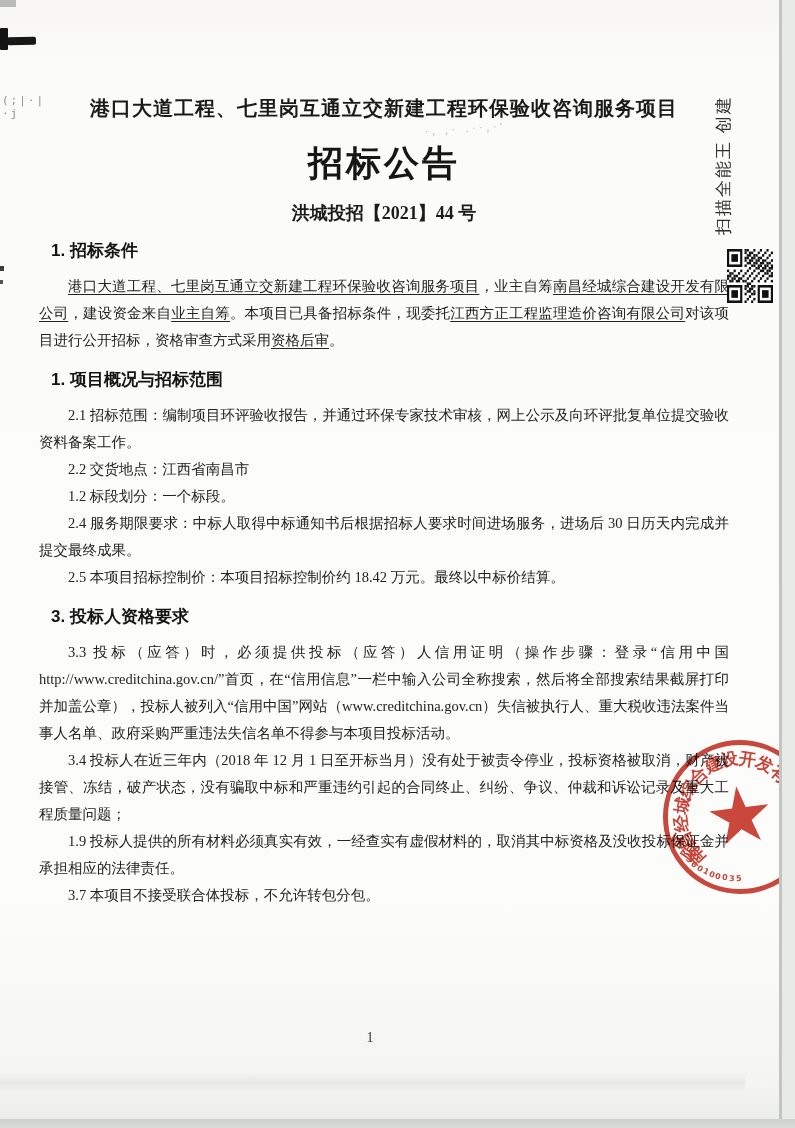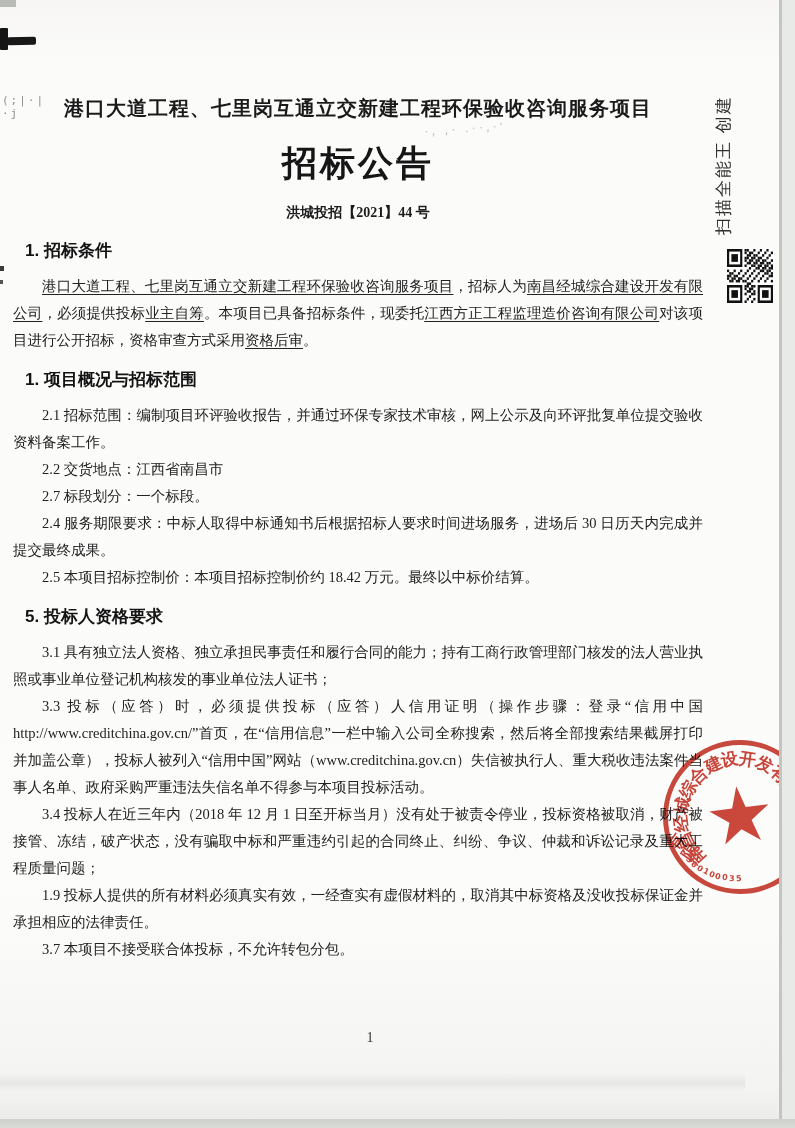--- a/index.html
+++ b/index.html
@@ -17,28 +17,28 @@
           background:linear-gradient(180deg,rgba(0,0,0,0) 0%,rgba(120,124,118,.10) 55%,rgba(0,0,0,0) 100%);}
   
   .art-corner{position:absolute;left:0;top:0;width:16px;height:7px;background:#b9bbb7;}
   .art-strip{position:absolute;left:0;top:28px;width:8px;height:22px;background:#141414;border-radius:1px;}
   .art-bar{position:absolute;left:7px;top:37px;width:29px;height:8px;background:#181818;border-radius:2px;transform:rotate(-1deg);}
   .art-scribble{position:absolute;left:2px;top:94px;width:48px;height:20px;color:#8f908d;
                 font-size:11px;letter-spacing:2px;filter:blur(.4px);font-family:"DejaVu Sans Mono",monospace;}
   .art-dot1{position:absolute;left:0;top:266px;width:4px;height:5px;background:#3c3d3b;}
   .art-dot2{position:absolute;left:0;top:280px;width:3px;height:4px;background:#55564f;}
   
-  .content{position:absolute;left:13px;top:0;width:690px;color:#202020;}
+  .content{position:absolute;left:39px;top:0;width:690px;color:#202020;}
   .doc-title{margin-top:93px;text-align:center;font-family:"Liberation Sans","DejaVu Sans",sans-serif;
              font-weight:bold;font-size:20px;letter-spacing:1px;line-height:30px;color:#1a1a1a;}
   .smudge{position:absolute;left:425px;top:123px;width:88px;height:18px;color:#9b9c98;
           font-size:10px;letter-spacing:4px;filter:blur(.7px);transform:rotate(-4deg);}
   .doc-heading{margin-top:16px;text-align:center;font-family:"Liberation Sans","DejaVu Sans",sans-serif;
                font-weight:bold;font-size:35px;line-height:48px;letter-spacing:3px;color:#161616;}
-  .doc-number{margin-top:14px;text-align:center;font-weight:bold;font-size:14px;line-height:24px;color:#1c1c1c;}
+  .doc-number{margin-top:14px;text-align:center;font-weight:bold;font-size:18px;line-height:24px;color:#1c1c1c;}
   .body-blocks{margin-top:4px;}
   .section-h{font-family:"Liberation Sans","DejaVu Sans",sans-serif;font-weight:bold;
              font-size:17px;line-height:24px;margin:14px 0 10px 12px;color:#141414;}
   .para{font-size:14.5px;line-height:27px;text-indent:2em;text-align:justify;margin:0;color:#222;}
   .para .u{text-decoration:underline;text-underline-offset:3px;}
   .page-number{position:absolute;left:0;top:1030px;width:740px;text-align:center;
                font-size:14px;color:#333;}
   
   .seal{position:absolute;left:0;top:0;width:781px;height:1119px;pointer-events:none;
         mix-blend-mode:multiply;opacity:.92;}
@@ -76,29 +76,28 @@
     <div class="art-dot2"></div>
 
     <div class="smudge">·, ,· .··,·'</div>
 
     <div class="content">
       <div class="doc-title">港口大道工程、七里岗互通立交新建工程环保验收咨询服务项目</div>
       <div class="doc-heading">招标公告</div>
       <div class="doc-number">洪城投招【2021】44 号</div>
       <div class="body-blocks" id="blocks">
           <div class="section-h">1. 招标条件</div>
-          <div class="para"><span class="u">港口大道工程、七里岗互通立交新建工程环保验收咨询服务项目</span><span class="">，招标人为</span><span class="u">南昌经城综合建设开发有限公司</span><span class="">，必须提供投标</span><span class="u">业主自筹</span><span class="">。本项目已具备招标条件，现委托</span><span class="u">江西方正工程监理造价咨询有限公司</span><span class="">对该项目进行公开招标，资格审查方式采用</span><span class="u">资格后审</span><span class="">。</span></div>
+          <div class="para"><span class="u">港口大道工程、七里岗互通立交新建工程环保验收咨询服务项目</span><span class="">，业主自筹</span><span class="u">南昌经城综合建设开发有限公司</span><span class="">，建设资金来自</span><span class="u">业主自筹</span><span class="">。本项目已具备招标条件，现委托</span><span class="u">江西方正工程监理造价咨询有限公司</span><span class="">对该项目进行公开招标，资格审查方式采用</span><span class="u">资格后审</span><span class="">。</span></div>
           <div class="section-h">1. 项目概况与招标范围</div>
           <div class="para"><span class="">2.1 招标范围：编制项目环评验收报告，并通过环保专家技术审核，网上公示及向环评批复单位提交验收资料备案工作。</span></div>
           <div class="para"><span class="">2.2 交货地点：江西省南昌市</span></div>
-          <div class="para"><span class="">2.7 标段划分：一个标段。</span></div>
+          <div class="para"><span class="">1.2 标段划分：一个标段。</span></div>
           <div class="para"><span class="">2.4 服务期限要求：中标人取得中标通知书后根据招标人要求时间进场服务，进场后 30 日历天内完成并提交最终成果。</span></div>
           <div class="para"><span class="">2.5 本项目招标控制价：本项目招标控制价约 18.42 万元。最终以中标价结算。</span></div>
-          <div class="section-h">5. 投标人资格要求</div>
-          <div class="para"><span class="">3.1 具有独立法人资格、独立承担民事责任和履行合同的能力；持有工商行政管理部门核发的法人营业执照或事业单位登记机构核发的事业单位法人证书；</span></div>
+          <div class="section-h">3. 投标人资格要求</div>
           <div class="para"><span class="">3.3 投标（应答）时，必须提供投标（应答）人信用证明（操作步骤：登录“信用中国 http://www.creditchina.gov.cn/”首页，在“信用信息”一栏中输入公司全称搜索，然后将全部搜索结果截屏打印并加盖公章），投标人被列入“信用中国”网站（www.creditchina.gov.cn）失信被执行人、重大税收违法案件当事人名单、政府采购严重违法失信名单不得参与本项目投标活动。</span></div>
           <div class="para"><span class="">3.4 投标人在近三年内（2018 年 12 月 1 日至开标当月）没有处于被责令停业，投标资格被取消，财产被接管、冻结，破产状态，没有骗取中标和严重违约引起的合同终止、纠纷、争议、仲裁和诉讼记录及重大工程质量问题；</span></div>
           <div class="para"><span class="">1.9 投标人提供的所有材料必须真实有效，一经查实有虚假材料的，取消其中标资格及没收投标保证金并承担相应的法律责任。</span></div>
           <div class="para"><span class="">3.7 本项目不接受联合体投标，不允许转包分包。</span></div>
         </div>
     </div>
 
     <div class="page-number">1</div>
 
     <div class="seal" id="seal">

